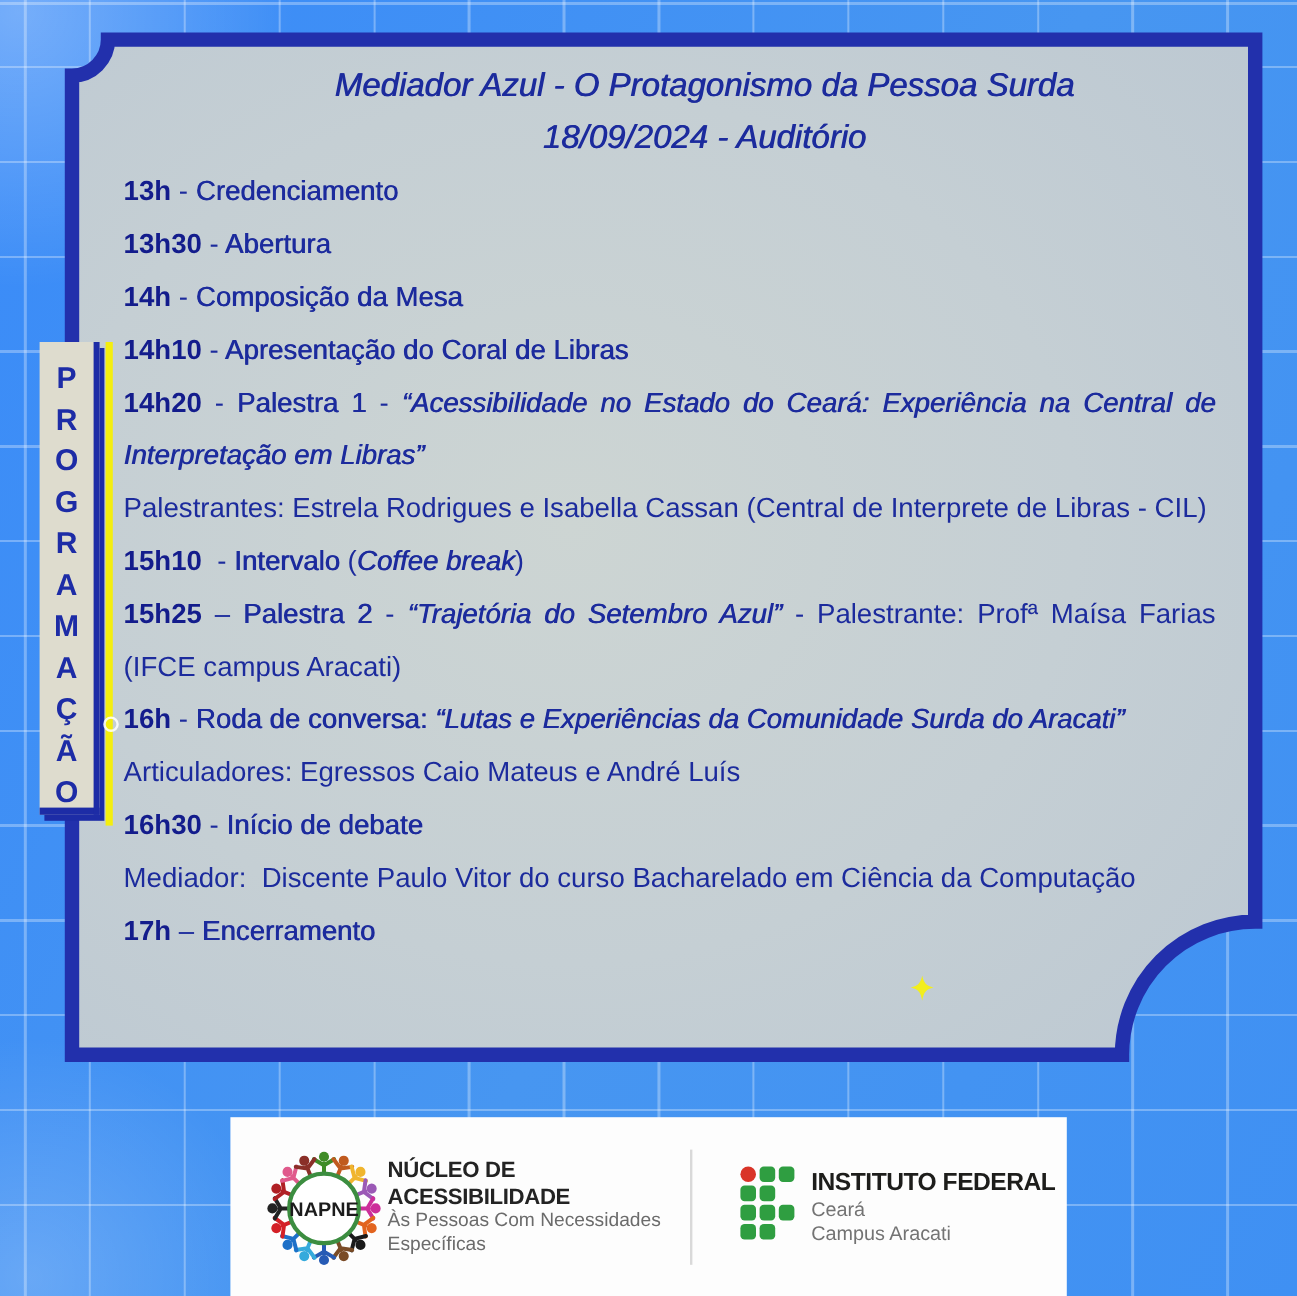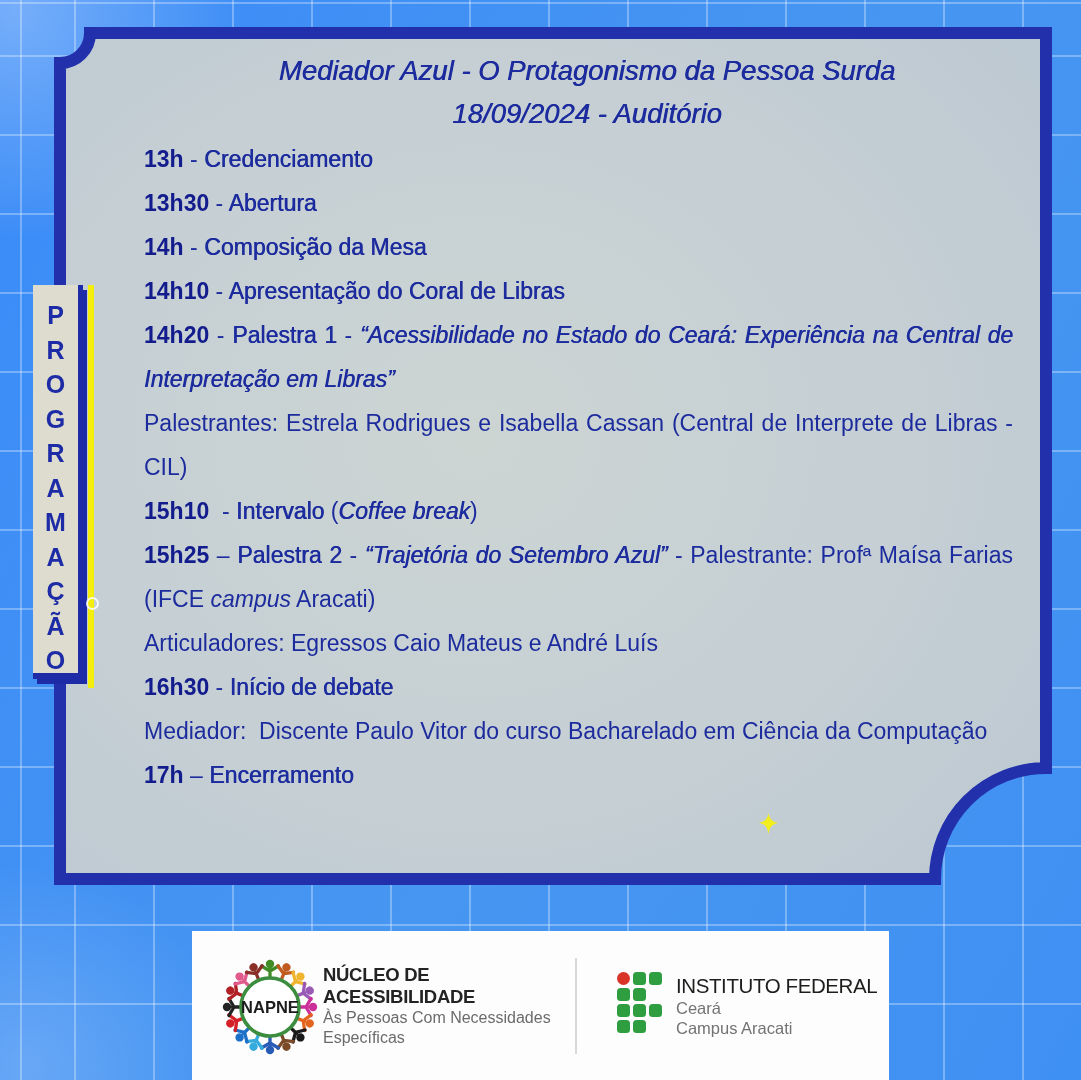--- a/index.html
+++ b/index.html
@@ -23,25 +23,25 @@
     position:absolute; z-index:2;
     left:66px; top:39px; width:974px;
     padding:10px 27px 0 37px;
   }
   .title-block { text-align:center; padding-left:58px; margin-bottom:2px; }
   .title-line {
     font-style:italic; font-size:27.5px; line-height:43px;
     color:var(--text-navy, #1c2b9d); text-shadow:0.6px 0 0 currentColor;
   }
   .schedule { font-size:23px; color:var(--text-navy, #1c2b9d); }
-  .sched-line { line-height:44px; text-align:justify;margin-left:41px; }
+  .sched-line { line-height:44px; text-align:justify; }
   .seg-b  { font-weight:700; color:var(--time-navy, #131c8c); }
   .seg-sb { text-shadow:0.55px 0 0 currentColor; }
   .seg-i  { font-style:italic; text-shadow:0.55px 0 0 currentColor; }
-  .seg-in { font-style:italic; }
+  .seg-in { }
 
   .side-label {
     position:absolute; z-index:3; left:33px; top:285px; width:50px; height:394px;
     background:var(--label-beige, #dedcce);
     border-right:5px solid var(--accent-navy, #1d2ca6);
     border-bottom:6px solid var(--accent-navy, #1d2ca6);
     box-shadow:4px 5px 0 var(--accent-navy, #1d2ca6);
   }
   .side-label-letters {
     height:100%; display:flex; flex-direction:column; align-items:center;
@@ -68,21 +68,21 @@
   .napne-sub { font-size:16px; color:#6b6b6b; line-height:20px; }
   .logos-divider { width:2px; height:96px; background:#d9d9d9; margin:0 40px 0 12px; }
   .if-grid {
     display:grid; grid-template-columns:repeat(3,13px); grid-template-rows:repeat(4,13px);
     gap:3px; margin-top:-6px;
   }
   .if-cell { background:var(--if-green, #2f9e41); border-radius:3.5px; }
   .if-cell.red { background:var(--if-red, #d93428); border-radius:50%; }
   .if-cell.empty { visibility:hidden; }
   .if-text { margin-left:14px; }
-  .if-title { font-size:20.5px; font-weight:normal; color:#1d1d1b; letter-spacing:-0.4px; line-height:24px; }
+  .if-title { font-size:20.5px; font-weight:bold; color:#1d1d1b; letter-spacing:-0.4px; line-height:24px; }
   .if-line { font-size:16.5px; color:#737373; line-height:20px; }
 </style>
 </head>
 <body>
 
 <div class="bg-grid"></div>
 
 <svg class="card-svg" width="1081" height="1080" viewBox="0 0 1081 1080">
   <defs>
     <radialGradient id="cardGrad" cx="42%" cy="48%" r="78%">
@@ -101,20 +101,21 @@
   </div>
   <div class="schedule">
       <p class="sched-line"><span class="seg-b">13h</span><span class="seg-n"> - </span><span class="seg-sb">Credenciamento</span></p>
       <p class="sched-line"><span class="seg-b">13h30</span><span class="seg-n"> - </span><span class="seg-sb">Abertura</span></p>
       <p class="sched-line"><span class="seg-b">14h</span><span class="seg-n"> - </span><span class="seg-sb">Composição da Mesa</span></p>
       <p class="sched-line"><span class="seg-b">14h10</span><span class="seg-n"> - </span><span class="seg-sb">Apresentação do Coral de Libras</span></p>
       <p class="sched-line"><span class="seg-b">14h20</span><span class="seg-n"> - </span><span class="seg-sb">Palestra 1</span><span class="seg-n"> - </span><span class="seg-i">“Acessibilidade no Estado do Ceará: Experiência na Central de Interpretação em Libras”</span></p>
       <p class="sched-line"><span class="seg-n">Palestrantes: Estrela Rodrigues e Isabella Cassan (Central de Interprete de Libras - CIL)</span></p>
       <p class="sched-line"><span class="seg-b">15h10</span><span class="seg-n">&nbsp; - </span><span class="seg-sb">Intervalo</span><span class="seg-n"> (</span><span class="seg-i">Coffee break</span><span class="seg-n">)</span></p>
       <p class="sched-line"><span class="seg-b">15h25</span><span class="seg-n"> – </span><span class="seg-sb">Palestra 2</span><span class="seg-n"> - </span><span class="seg-i">“Trajetória do Setembro Azul”</span><span class="seg-n"> - Palestrante: Profª Maísa Farias (IFCE </span><span class="seg-in">campus</span><span class="seg-n"> Aracati)</span></p>
+      <p class="sched-line"><span class="seg-b">16h</span><span class="seg-n"> - </span><span class="seg-sb">Roda de conversa: </span><span class="seg-i">“Lutas e Experiências da Comunidade Surda do Aracati”</span></p>
       <p class="sched-line"><span class="seg-n">Articuladores: Egressos Caio Mateus e André Luís</span></p>
       <p class="sched-line"><span class="seg-b">16h30</span><span class="seg-n"> - </span><span class="seg-sb">Início de debate</span></p>
       <p class="sched-line"><span class="seg-n">Mediador:&nbsp; Discente Paulo Vitor do curso Bacharelado em Ciência da Computação</span></p>
       <p class="sched-line"><span class="seg-b">17h</span><span class="seg-n"> – </span><span class="seg-sb">Encerramento</span></p>
     </div>
 </div>
 
 <div class="side-label">
   <div class="side-label-letters">
       <span>P</span>

